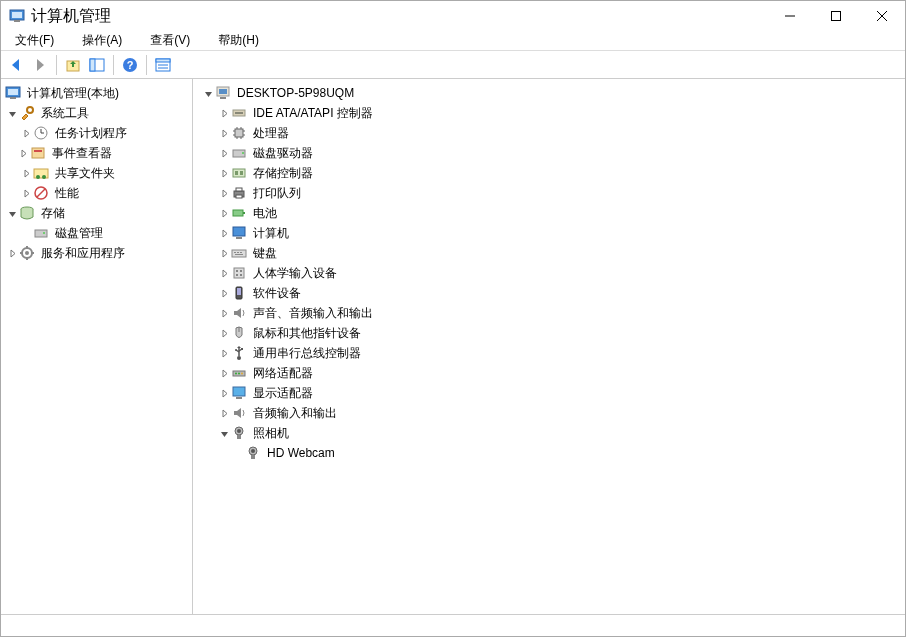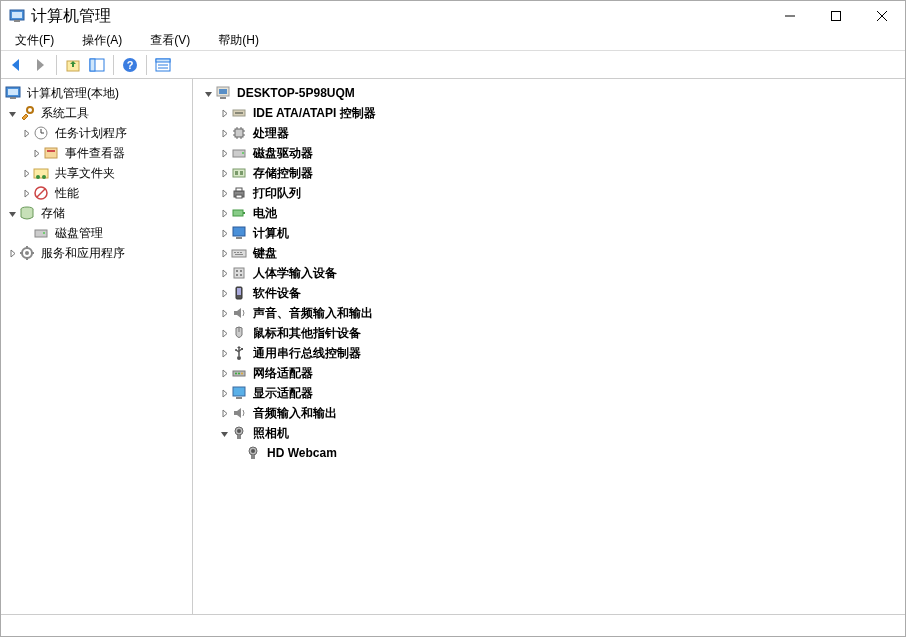--- a/index.html
+++ b/index.html
@@ -14,21 +14,21 @@
 
 .menubar { height: 20px; display: flex; align-items: center; padding-left: 6px; gap: 12px; border-bottom: 1px solid #ddd; font-size: 12px; }
 .menubar .menuitem { padding: 1px 8px; }
 
 .toolbar { height: 28px; display: flex; align-items: center; padding-left: 4px; gap: 2px; border-bottom: 1px solid #ccc; }
 .toolbar .tbtn { width: 22px; height: 22px; display: flex; align-items: center; justify-content: center; border: 1px solid transparent; }
 .toolbar .sep { width: 1px; height: 20px; background: #ccc; margin: 0 3px; }
 
 .content { display: flex; height: calc(100% - 30px - 20px - 28px - 22px); }
 .sidebar { width: 192px; border-right: 1px solid #ccc; padding-top: 4px; overflow: hidden; }
-.main { flex: 1; padding-top: 4px; overflow: hidden; font-weight: bold; }
+.main { flex: 1; padding-top: 4px; overflow: hidden; }
 
 .tree-row { display: flex; align-items: center; height: 20px; white-space: nowrap; }
 .tree-row.selected .label { background: #cce8ff; border: 1px dotted #000; padding: 0 1px; }
 .label { padding: 0 2px; }
 
 .expander { width: 14px; height: 14px; display: flex; align-items: center; justify-content: center; flex-shrink: 0; }
 .icon16 { width: 16px; height: 16px; margin-right: 4px; flex-shrink: 0; display: flex; align-items: center; justify-content: center; }
 .spacer { width: 14px; flex-shrink: 0; }
 
 .statusbar { height: 22px; border-top: 1px solid #ccc; }
@@ -151,21 +151,21 @@
         </span>
       <span class="icon16">
           <svg viewBox="0 0 16 16">
             <circle cx="8" cy="8" r="6" fill="#fff" stroke="#888"></circle>
             <line x1="8" y1="8" x2="8" y2="4" stroke="#444"></line>
             <line x1="8" y1="8" x2="11" y2="8" stroke="#444"></line>
           </svg>
         </span>
       <span class="label">任务计划程序</span>
     </div>
-    <div class="tree-row" style="padding-left:28px">
+    <div class="tree-row" style="padding-left:15px">
       <span class="expander">
           <svg width="9" height="9" viewBox="0 0 9 9">
             <path d="M3 1 L7 4.5 L3 8 Z" fill="none" stroke="#777"></path>
           </svg>
         </span>
       <span class="icon16">
           <svg viewBox="0 0 16 16">
             <rect x="2" y="3" width="12" height="10" fill="#f6d89c" stroke="#c49a50"></rect>
             <rect x="4" y="5" width="8" height="2" fill="#d14b4b"></rect>
           </svg>

